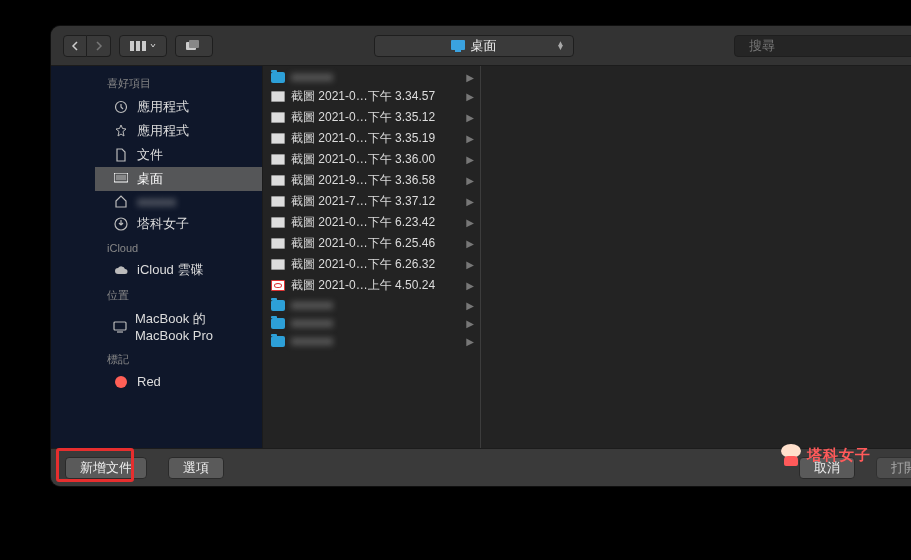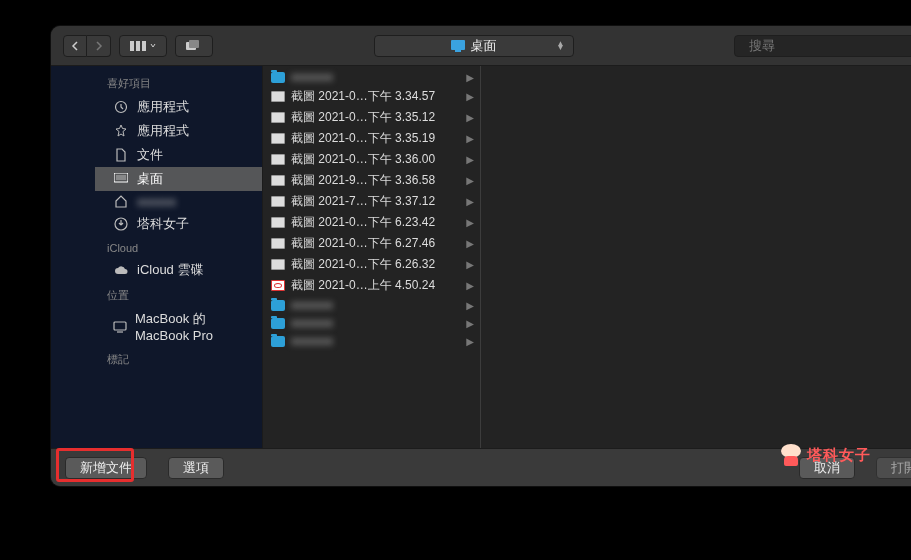--- a/index.html
+++ b/index.html
@@ -324,20 +324,26 @@
         <div class="sb-item">
           <span class="sb-icon">
             <svg width="14" height="12" viewBox="0 0 14 12">
               <rect x="1" y="1" width="12" height="8" rx="1" stroke="currentColor" fill="none" stroke-width="1.2"></rect>
               <line x1="4" y1="11" x2="10" y2="11" stroke="currentColor" stroke-width="1.2"></line>
             </svg>
           </span>
           <span>MacBook 的 MacBook Pro</span>
         </div>
         <div class="sb-section-title">標記</div>
+        <div class="sb-item">
+          <span class="sb-icon">
+            <span class="tag-dot" style="background:#ff5f56"></span>
+          </span>
+          <span>Red</span>
+        </div>
       </div>
     <div class="column-view">
       <div class="col" id="file-column">
           <div class="row">
             <span class="file-ico">
               <span class="folder-ico"></span>
             </span>
             <span class="blurred">xxxxxxx</span>
             <span class="arrow">▶</span>
           </div>
@@ -387,21 +393,21 @@
             <span class="file-ico">
               <span class="img-ico"></span>
             </span>
             <span>截圖 2021-0…下午 6.23.42</span>
             <span class="arrow">▶</span>
           </div>
           <div class="row">
             <span class="file-ico">
               <span class="img-ico"></span>
             </span>
-            <span>截圖 2021-0…下午 6.27.46</span>
+            <span>截圖 2021-0…下午 6.25.46</span>
             <span class="arrow">▶</span>
           </div>
           <div class="row">
             <span class="file-ico">
               <span class="img-ico"></span>
             </span>
             <span>截圖 2021-0…下午 6.26.32</span>
             <span class="arrow">▶</span>
           </div>
           <div class="row">

